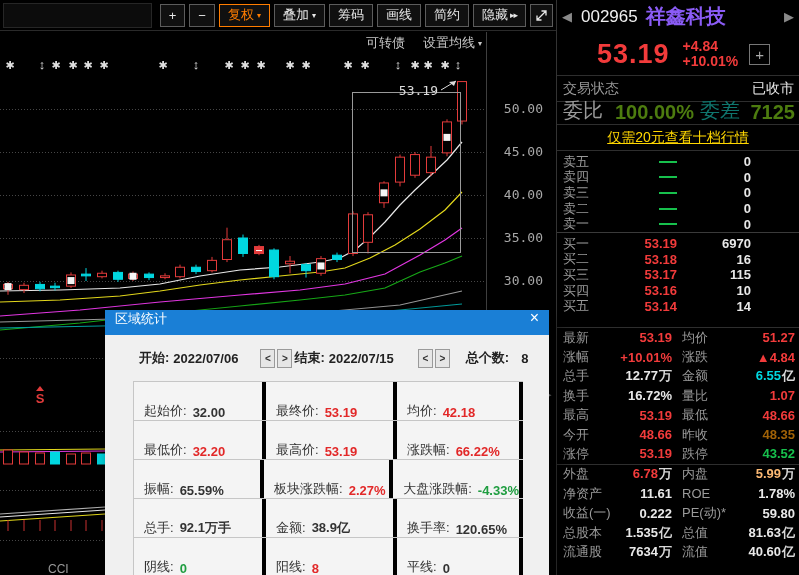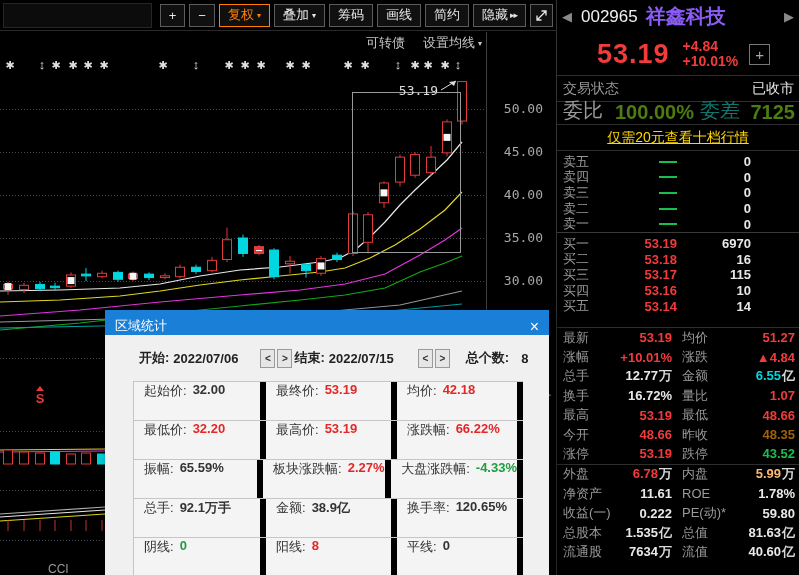--- a/index.html
+++ b/index.html
@@ -62,32 +62,32 @@
   .srow.sepafter{border-bottom:1px solid #2e2e2e}
   .slabel{width:52px;color:#9a9a9a}
   .slabel.l2{width:56px;margin-left:10px}
   .sval{flex:1;text-align:right;font-weight:bold;white-space:nowrap}
   .unit{color:#d8d8d8;margin-left:1px}
   .gapsep{margin-top:13px}
 
   
   .dialog{position:absolute;left:105px;top:310px;width:444px;height:300px;background:#f0f0f0;
           z-index:4;box-shadow:6px 8px 16px rgba(0,0,0,.6);font-size:13px;color:#222}
-  .dtitle{height:25px;background:#1a7fd6;color:#fff;display:flex;align-items:flex-end;
+  .dtitle{height:25px;background:#1a7fd6;color:#fff;display:flex;align-items:flex-start;
           justify-content:space-between;padding:0 10px;font-size:13px}
   .dclose{cursor:pointer;font-size:16px;line-height:1}
   .ddates{height:46px;display:flex;align-items:center;padding-left:34px;font-weight:bold}
   .dlab{margin-right:4px}
   .dvaldate{margin-right:10px}
   .navbtn{width:13px;height:17px;background:#e6e6e6;border:1px solid #9a9a9a;font-size:10px;
           display:flex;align-items:center;justify-content:center;color:#333;cursor:pointer;margin-right:2px}
   .gap12{width:12px}.gap14{width:14px}.gap8{width:8px}
   .dtable{margin:0 26px 0 28px;border-top:1px solid #c6c6c6;border-left:1px solid #c6c6c6}
   .drow{display:flex;height:38px;border-bottom:1px solid #c6c6c6}
-  .dcell{display:flex;align-items:flex-start;padding-left:10px;border-right:6px solid #000000;
+  .dcell{display:flex;align-items:flex-end;padding-left:10px;border-right:4px solid #000000;
          background:#f4f4f4;box-sizing:border-box}
   .dcell:nth-child(1){width:132px}
   .dcell:nth-child(2){width:131px}
   .dcell:nth-child(3){flex:1}
   .dlabel{color:#333;margin-right:6px;white-space:nowrap}
   .dval{font-weight:bold;white-space:nowrap}
 </style>
 </head>
 <body>
 

